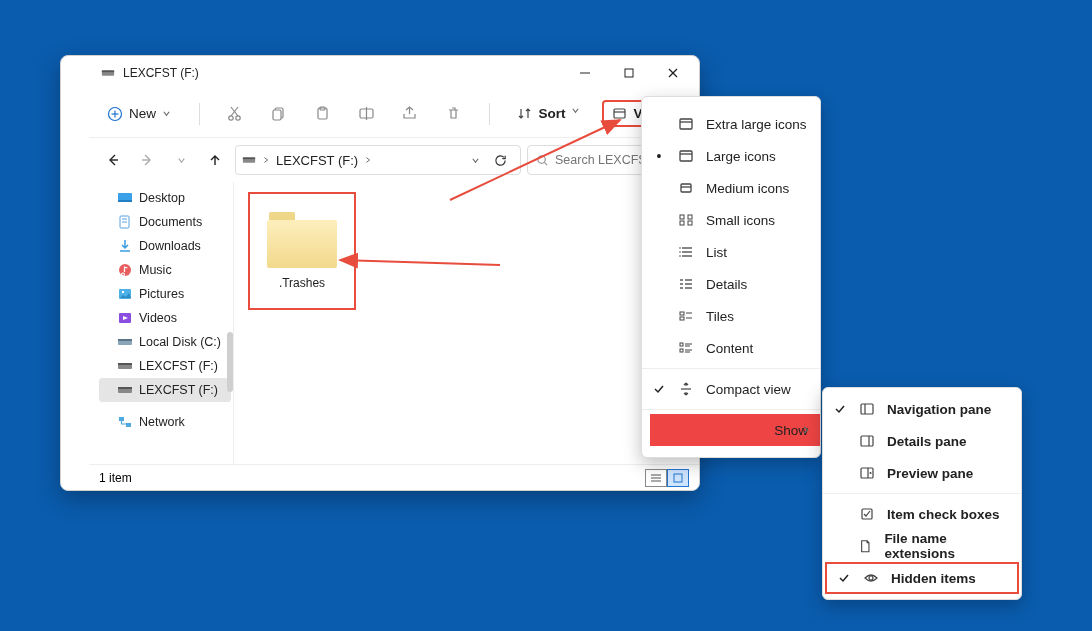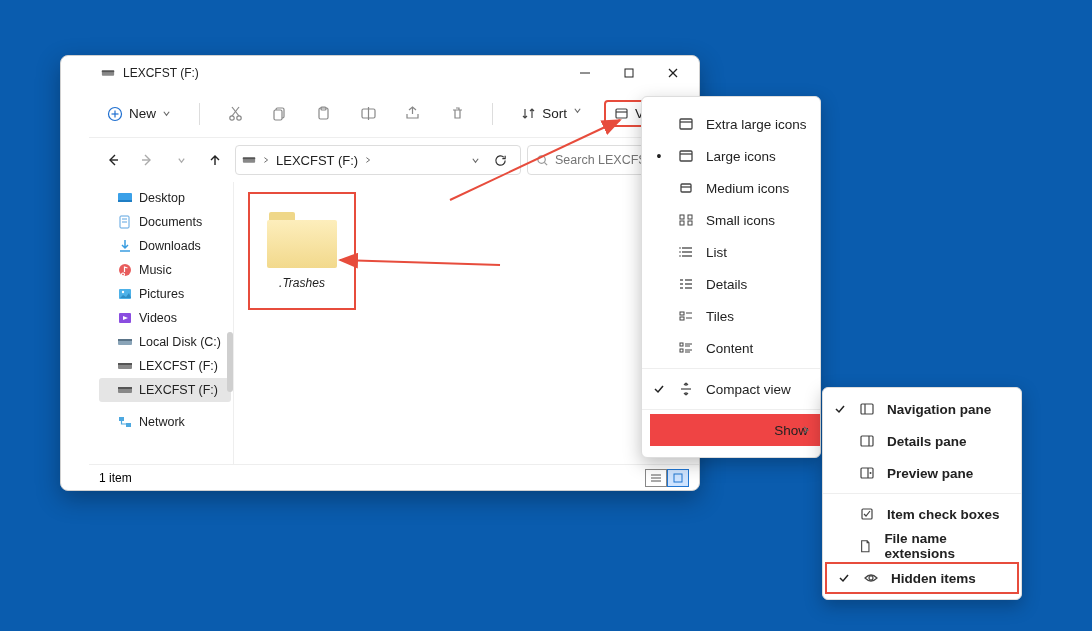--- a/index.html
+++ b/index.html
@@ -39,21 +39,21 @@
   border-bottom: 1px solid #eee;
 }
 .new-btn {
   display:flex; align-items:center; gap:6px;
   padding: 4px 8px; border-radius:4px;
   font-size:13.5px; color:#222;
 }
 .tool-icon { width:34px; height:32px; display:flex; align-items:center; justify-content:center; color:#7a7a7a; border-radius:4px; }
 .tool-icon svg { width:17px; height:17px; }
 .sep { width:1px; height:22px; background:#ddd; margin:0 6px; }
-.sort-btn, .view-btn { display:flex; gap:6px; padding:4px 8px; font-size:13.5px; color:#222; border-radius:4px; }
+.sort-btn, .view-btn { display:flex; gap:6px; padding:4px 8px; font-size:13.5px; color:#222; border-radius:4px;font-weight:bold; }
 .chev { width:9px; height:9px; }
 .highlight-view { border:2px solid #e74c3c; }
 
 .navbar {
   height: 44px;
   display:flex;
   align-items:center;
   padding: 0 10px;
   gap:6px;
 }
@@ -72,21 +72,21 @@
 }
 .search-box input { border:none; outline:none; font-size:12.5px; color:#888; width:100%; background:transparent; }
 
 .body-area { flex:1; display:flex; overflow:hidden; }
 .sidebar { width:136px; padding:4px 0; overflow:hidden; position:relative;margin-left:8px; }
 .side-item { height:24px; display:flex; align-items:center; gap:6px; padding:0 0 0 18px; font-size:12.5px; color:#222; border-radius:3px; margin:0 2px;}
 .side-item.selected { background:#e5e5e5; }
 .side-item .si-icon { width:16px; height:16px; display:flex; align-items:center; justify-content:center; }
 .side-scroll { position:absolute; right:0; top:150px; width:6px; height:60px; background:#cfcfcf; border-radius:3px; }
 
-.content { flex:1; border-left:1px solid #eee; position:relative; padding:10px 14px;font-style:italic; }
+.content { flex:1; border-left:1px solid #eee; position:relative; padding:10px 14px; }
 .folder-wrap { width:108px; height:118px; border:2px solid #e74c3c; display:flex; flex-direction:column; align-items:center; justify-content:center; gap:8px; }
 .folder-glyph { width:70px; height:56px; position:relative; }
 .folder-tab { position:absolute; top:0; left:2px; width:26px; height:10px; background:#efd789; border-radius:2px 2px 0 0; }
 .folder-body { position:absolute; top:8px; left:0; right:0; bottom:0; background:linear-gradient(#fdeebc,#f2d98c); border-radius:2px; }
 .folder-name { font-size:12px; color:#222; }
 
 .statusbar { height:26px; border-top:1px solid #eee; display:flex; align-items:center; padding:0 10px; font-size:12px; color:#000000; }
 .statusbar .spacer { flex:1; }
 .layout-btns { display:flex; gap:0; }
 .layout-btn { width:22px; height:18px; border:1px solid #888; display:flex; align-items:center; justify-content:center; }

